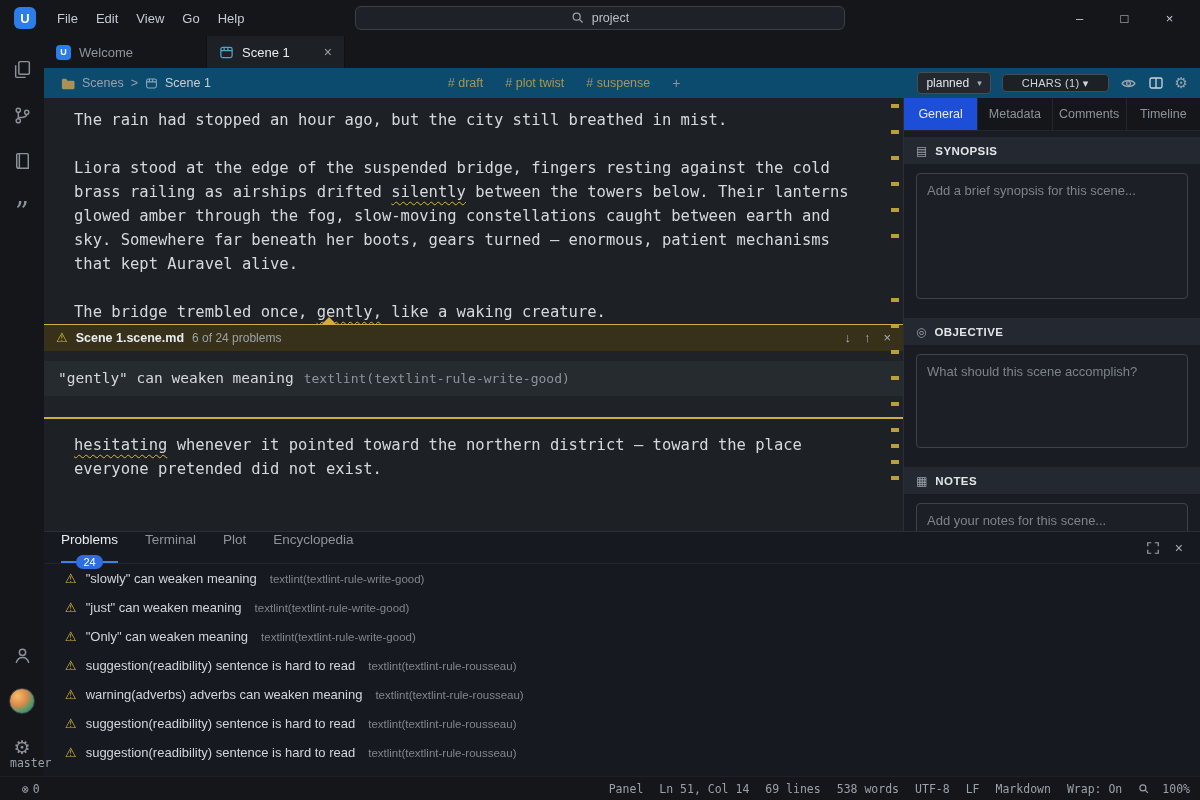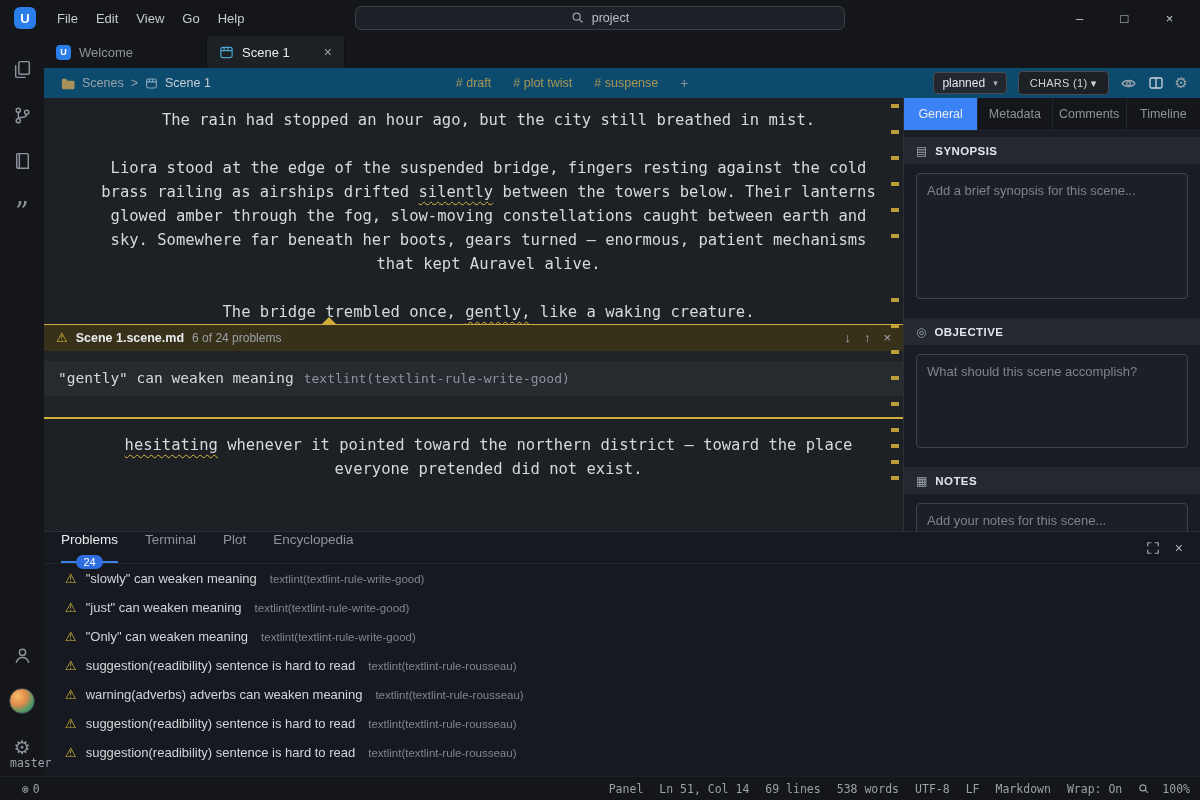--- a/index.html
+++ b/index.html
@@ -39,27 +39,27 @@
   
   .crumbrow{height:30px;background:#0c4a6e;display:flex;align-items:center;padding:0 12px 0 16px;gap:9px;flex:none;}
   .crumbs{display:flex;align-items:center;gap:7px;font-size:12.5px;color:#9aa1a9;}
   .crumb-file{color:#c9ced4;}
   .tags{flex:1;display:flex;justify-content:center;align-items:center;gap:22px;font-size:12.5px;color:#a89754;}
   .tag{cursor:default;}
   .tag-add{color:#8e949c;font-size:14px;}
   .scene-toolbar{display:flex;align-items:center;gap:11px;}
   .select{height:22px;background:#23272e;border:1px solid #464c55;border-radius:4px;display:flex;align-items:center;gap:8px;padding:0 8px;font-size:12px;color:#e2e6ea;}
   .caret{font-size:9px;color:#aab0b7;}
-  .chars-btn{height:24px;background:#1d2126;border:1px solid #464c55;border-radius:4px;display:flex;align-items:center;padding:0 11px;font-size:11px;color:#cfd4d9;letter-spacing:.3px;}
+  .chars-btn{height:18px;background:#1d2126;border:1px solid #464c55;border-radius:4px;display:flex;align-items:center;padding:0 19px;font-size:11px;color:#cfd4d9;letter-spacing:.3px;}
   .tool-ic{color:#9aa1a9;display:flex;align-items:center;}
   .gear-small{font-size:15px;color:#9aa1a9;}
 
   
   .content{flex:1;display:flex;min-height:0;}
-  .editor{flex:1;background:#1d2126;position:relative;padding:10px 0 0 30px;font-family:"DejaVu Sans Mono",monospace;font-size:15.5px;line-height:24px;color:#d6d9dc;overflow:hidden;min-width:0;text-align:center;}
+  .editor{flex:1;background:#1d2126;position:relative;padding:10px 0 0 30px;font-family:"DejaVu Sans Mono",monospace;font-size:15.5px;line-height:24px;color:#d6d9dc;overflow:hidden;min-width:0;}
   .line{height:24px;white-space:pre;}
   .sq{text-decoration-line:underline;text-decoration-style:wavy;text-decoration-color:#d8ba3a;text-decoration-thickness:1px;text-underline-offset:4px;}
   .rmark{position:absolute;right:4px;width:8px;height:4px;background:#c9a93a;opacity:.92;}
 
   
   .peek{margin:0 0 14px -30px;position:relative;}
   .peek::before{content:"";position:absolute;top:-7px;left:278px;border-left:7px solid transparent;border-right:7px solid transparent;border-bottom:7px solid #cfae3d;}
   .peek-head{height:27px;background:#38311a;border-top:1px solid #cfae3d;display:flex;align-items:center;gap:8px;padding:0 12px;font-family:"Liberation Sans",sans-serif;}
   .peek-warn{color:#d8ba3a;font-size:13px;}
   .peek-title{font-size:12.5px;font-weight:bold;color:#e9ecf0;}
@@ -68,21 +68,21 @@
   .peek-body{height:68px;background:#1f2327;border-bottom:2px solid #cfae3d;padding-top:10px;}
   .peek-row{background:#262b30;padding:5px 14px;display:flex;gap:10px;align-items:baseline;}
   .pm{font-size:14.5px;color:#d6d9dc;}
   .ps{font-size:13px;color:#8d939b;}
 
   
   .inspector{width:297px;background:#191c22;border-left:1px solid #2a2e36;display:flex;flex-direction:column;overflow:hidden;flex:none;}
   .insp-tabs{display:flex;height:33px;background:#14161a;border-bottom:1px solid #23262c;flex:none;}
   .insp-tab{flex:1;display:flex;align-items:center;justify-content:center;font-size:12.5px;color:#8e949c;border-right:1px solid #23262c;}
   .insp-tab:last-child{border-right:none;}
-  .insp-tab.active{background:#3b82f6;color:#e9ecf0;}
+  .insp-tab.active{background:#1d4ed8;color:#e9ecf0;}
   .insp-section-head{height:27px;margin-top:6px;background:#242931;display:flex;align-items:center;gap:8px;padding:0 12px;flex:none;}
   .insp-ic{color:#9aa1a9;font-size:12px;}
   .insp-title{font-size:11.5px;font-weight:bold;letter-spacing:.4px;color:#e2e6ea;}
   textarea{display:block;width:calc(100% - 24px);margin:9px 12px 13px;background:#1c2026;border:1px solid #3d434b;border-radius:4px;padding:9px 10px;color:#d6d9dc;font-family:"Liberation Sans",sans-serif;font-size:13px;resize:none;outline:none;flex:none;}
   textarea::placeholder{color:#7d838b;opacity:1;}
   .ta-synopsis{height:126px;}
   .ta-objective{height:94px;}
   .ta-notes{height:80px;}
 
   

